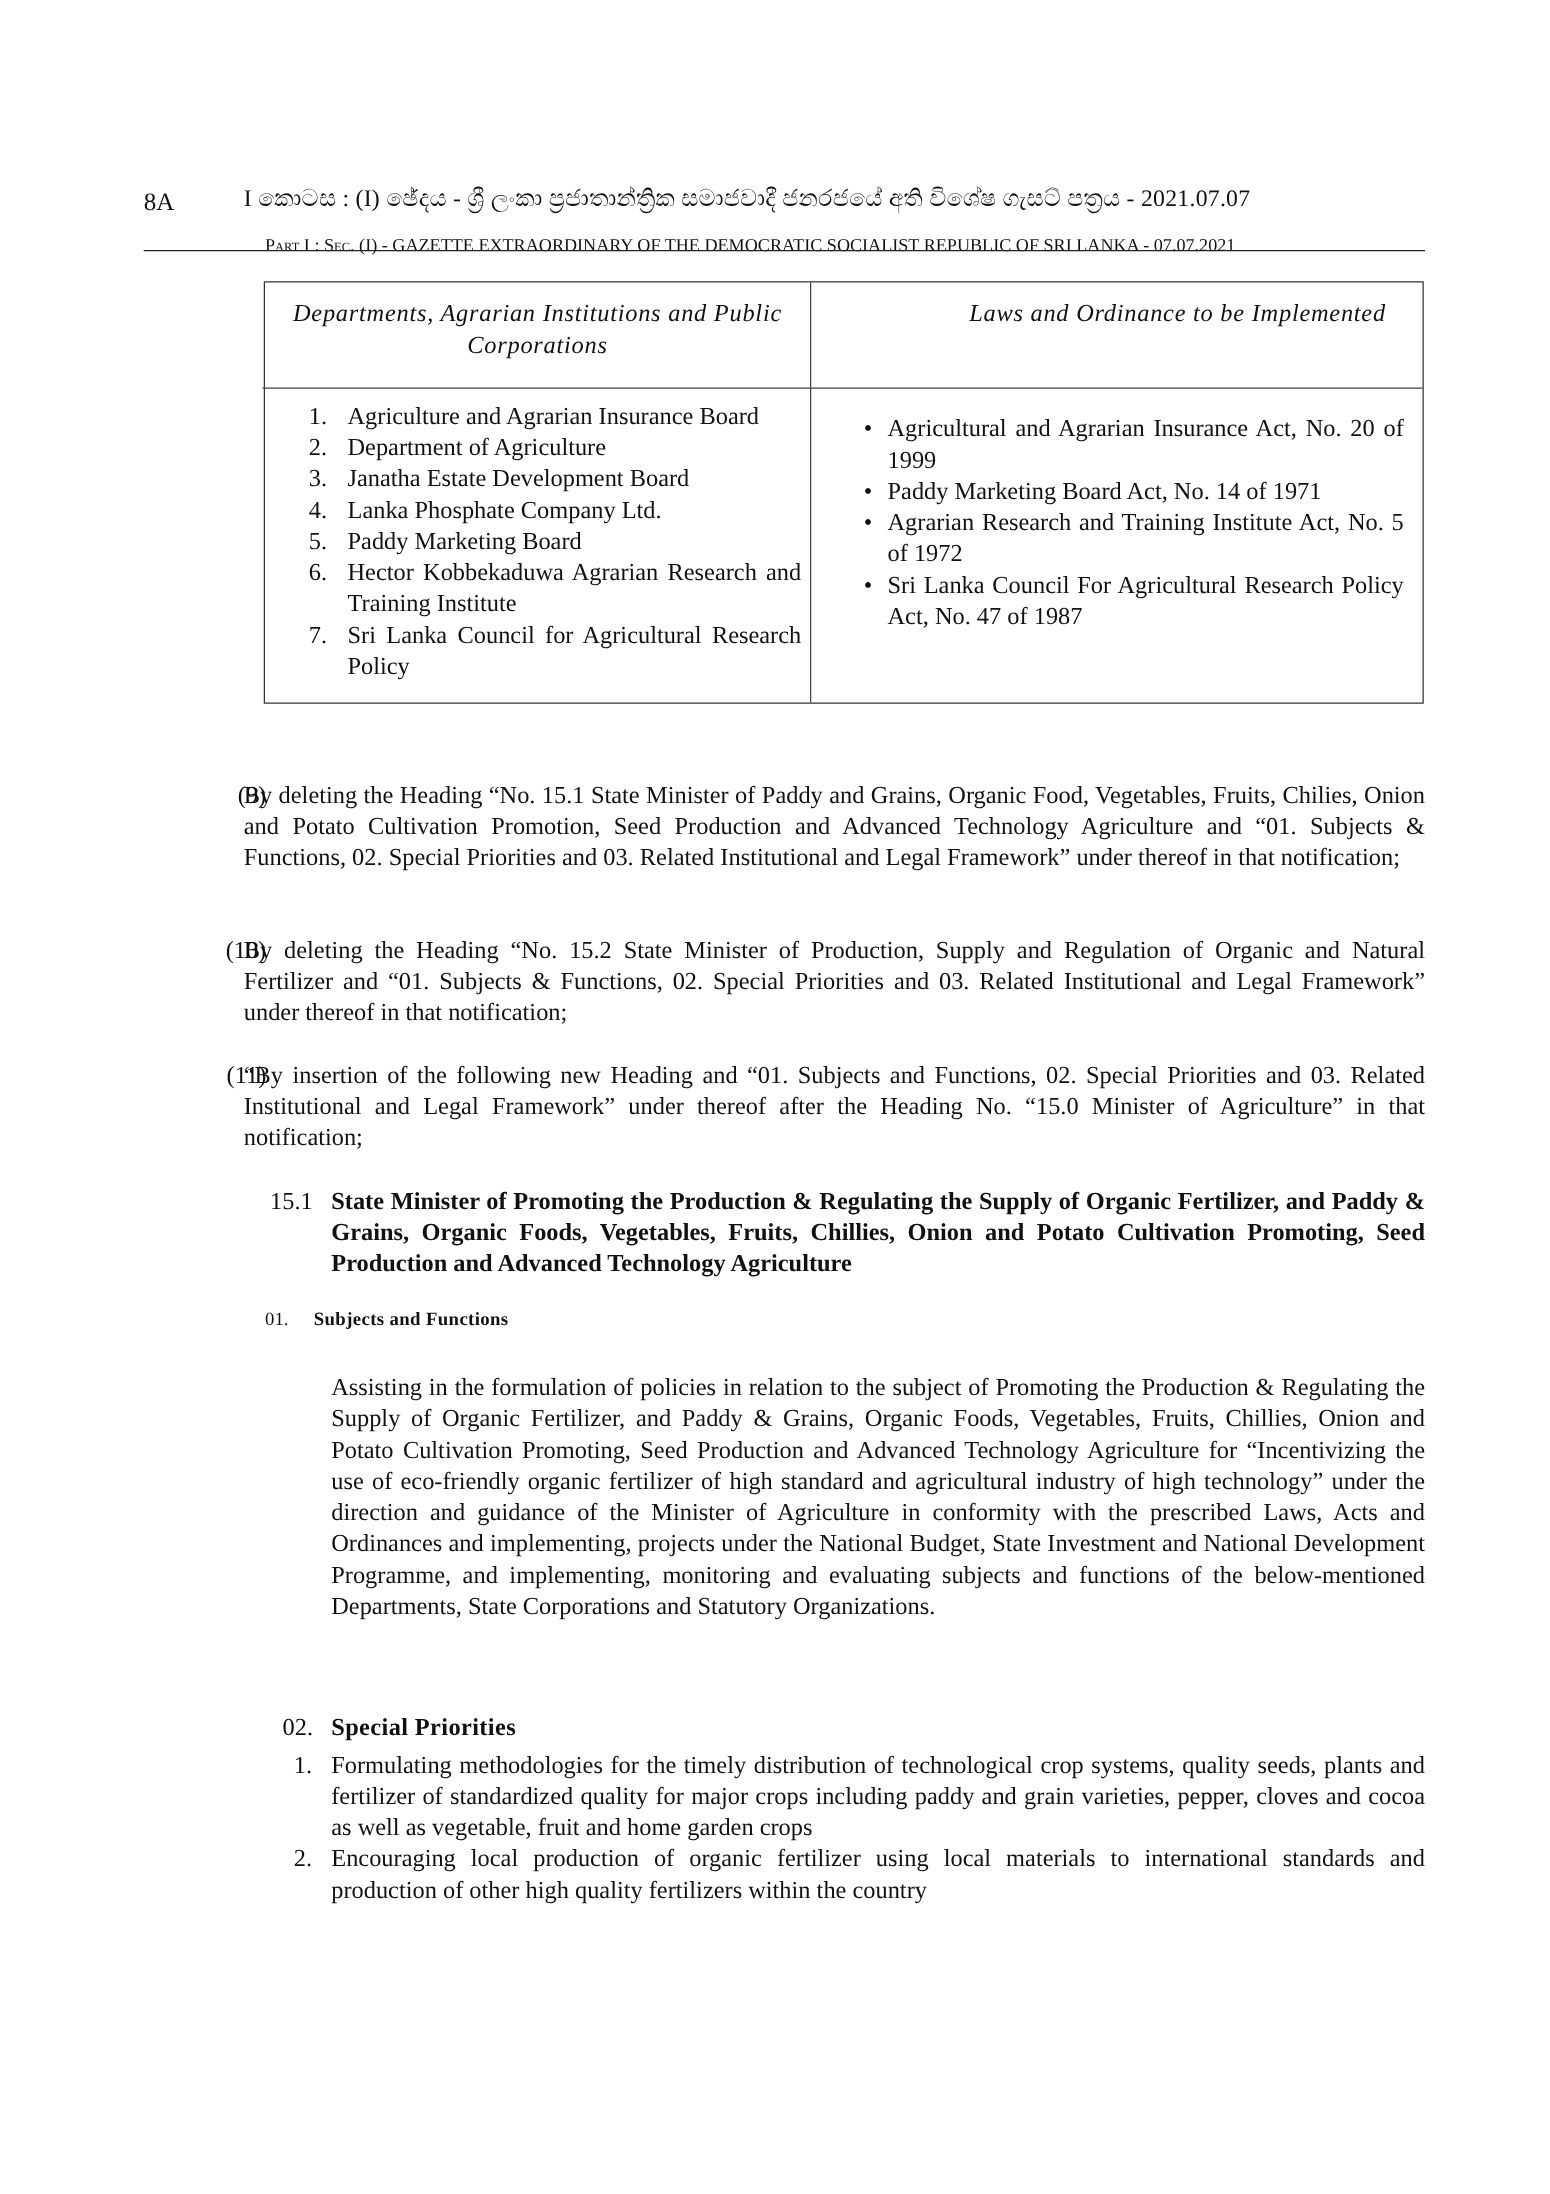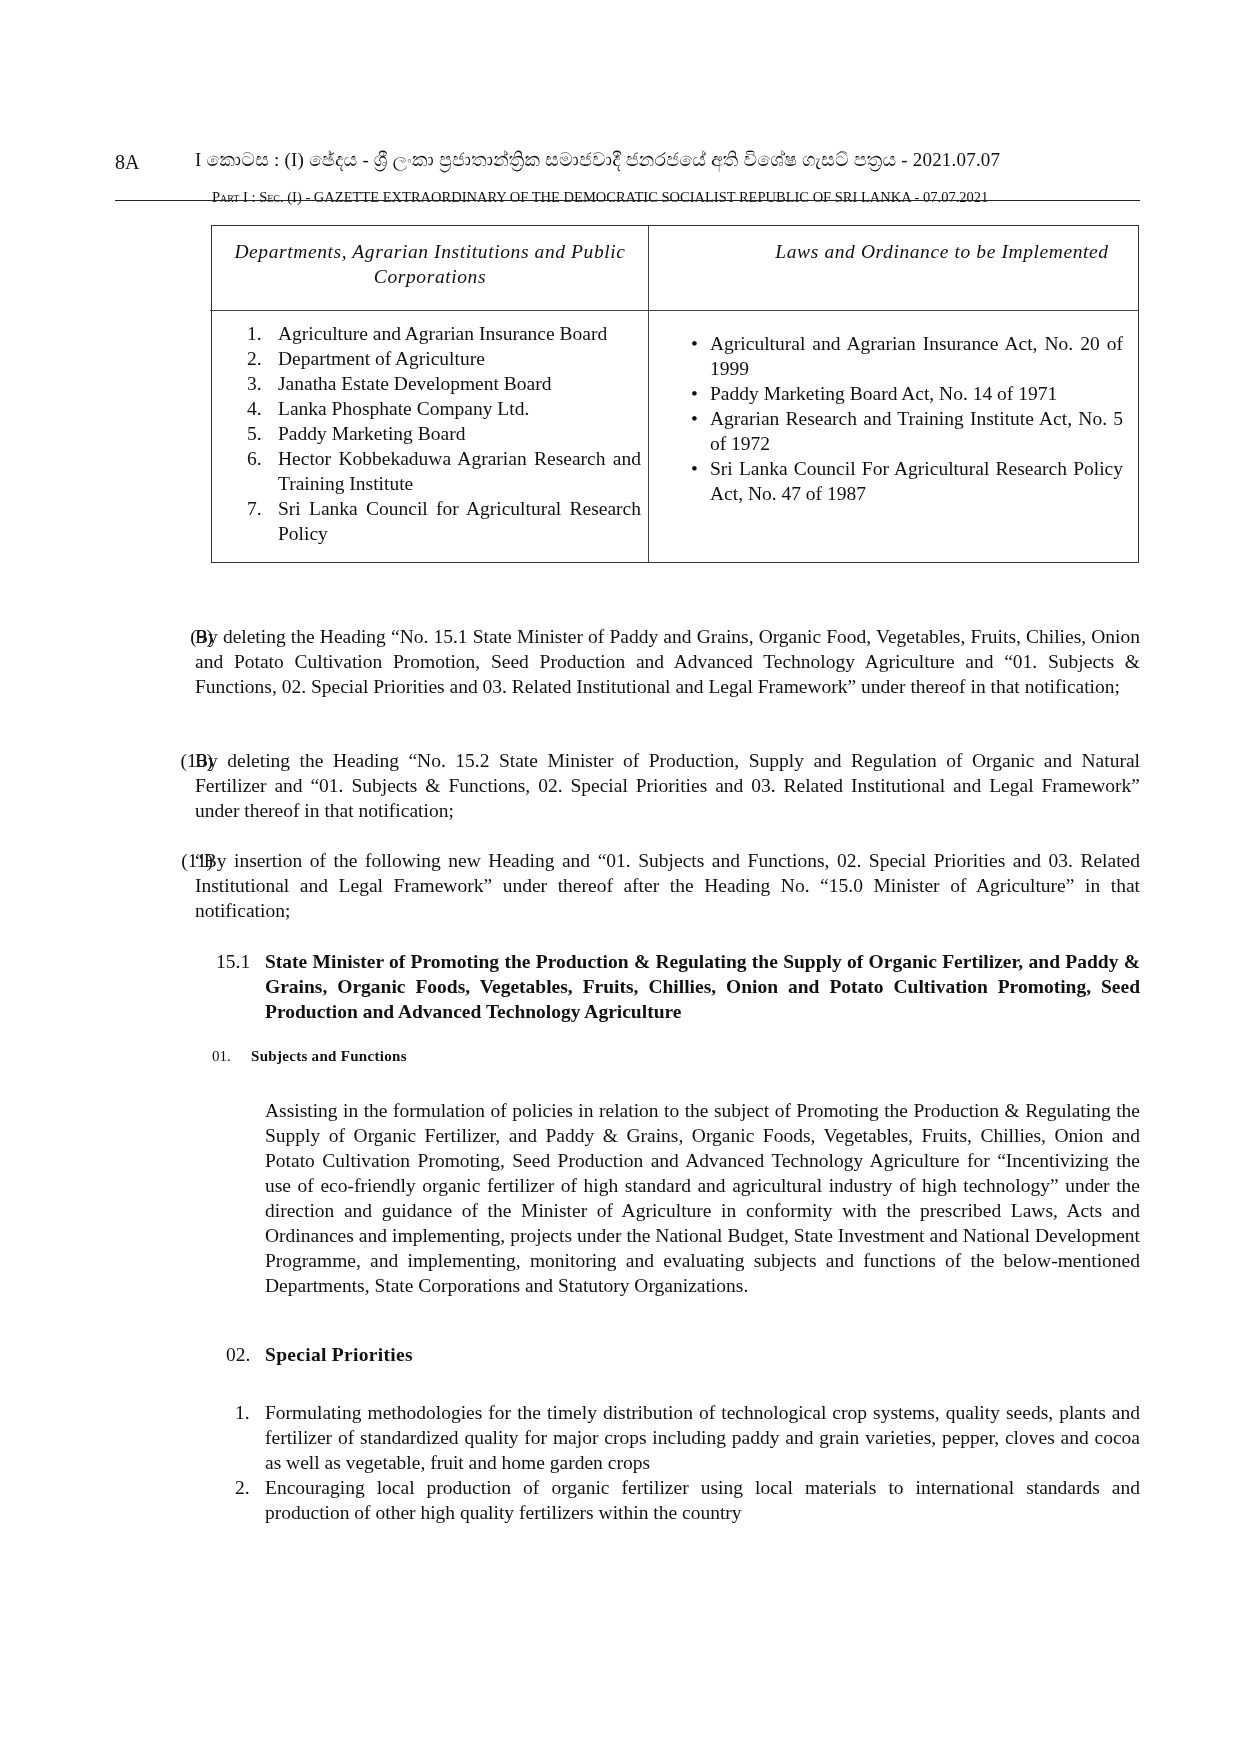--- a/index.html
+++ b/index.html
@@ -31,21 +31,21 @@
   .c9 { top: 624px; }
   .c10 { top: 748px; }
   .c11 { top: 848px; }
 
   .subhead { left: 210px; width: 930px; top: 949px; font-size: 19.5px; line-height: 25px; }
   .subhead .num { position: absolute; left: 6px; top: 0; }
   .subhead .txt { margin-left: 55px; font-weight: bold; text-align: justify; }
 
   .h01 { left: 212px; top: 1048px; font-size: 15px; }
   .h01 .txt, .h02 .txt { position: absolute; left: 39px; top: 0; font-weight: bold; white-space: nowrap; letter-spacing: 0.3px; }
-  .h02 { left: 226px; top: 1344px; font-size: 19.5px; }
+  .h02 { left: 226px; top: 1372px; font-size: 19.5px; }
 
   .body-para { left: 265px; width: 875px; top: 1098px; }
 
   .plist { left: 235px; width: 905px; top: 1400px; font-size: 19.5px; line-height: 25px; }
   .plist .li { position: relative; padding-left: 30px; text-align: justify; }
   .plist .num { position: absolute; left: 0; top: 0; }
 </style>
 </head>
 <body>
 

